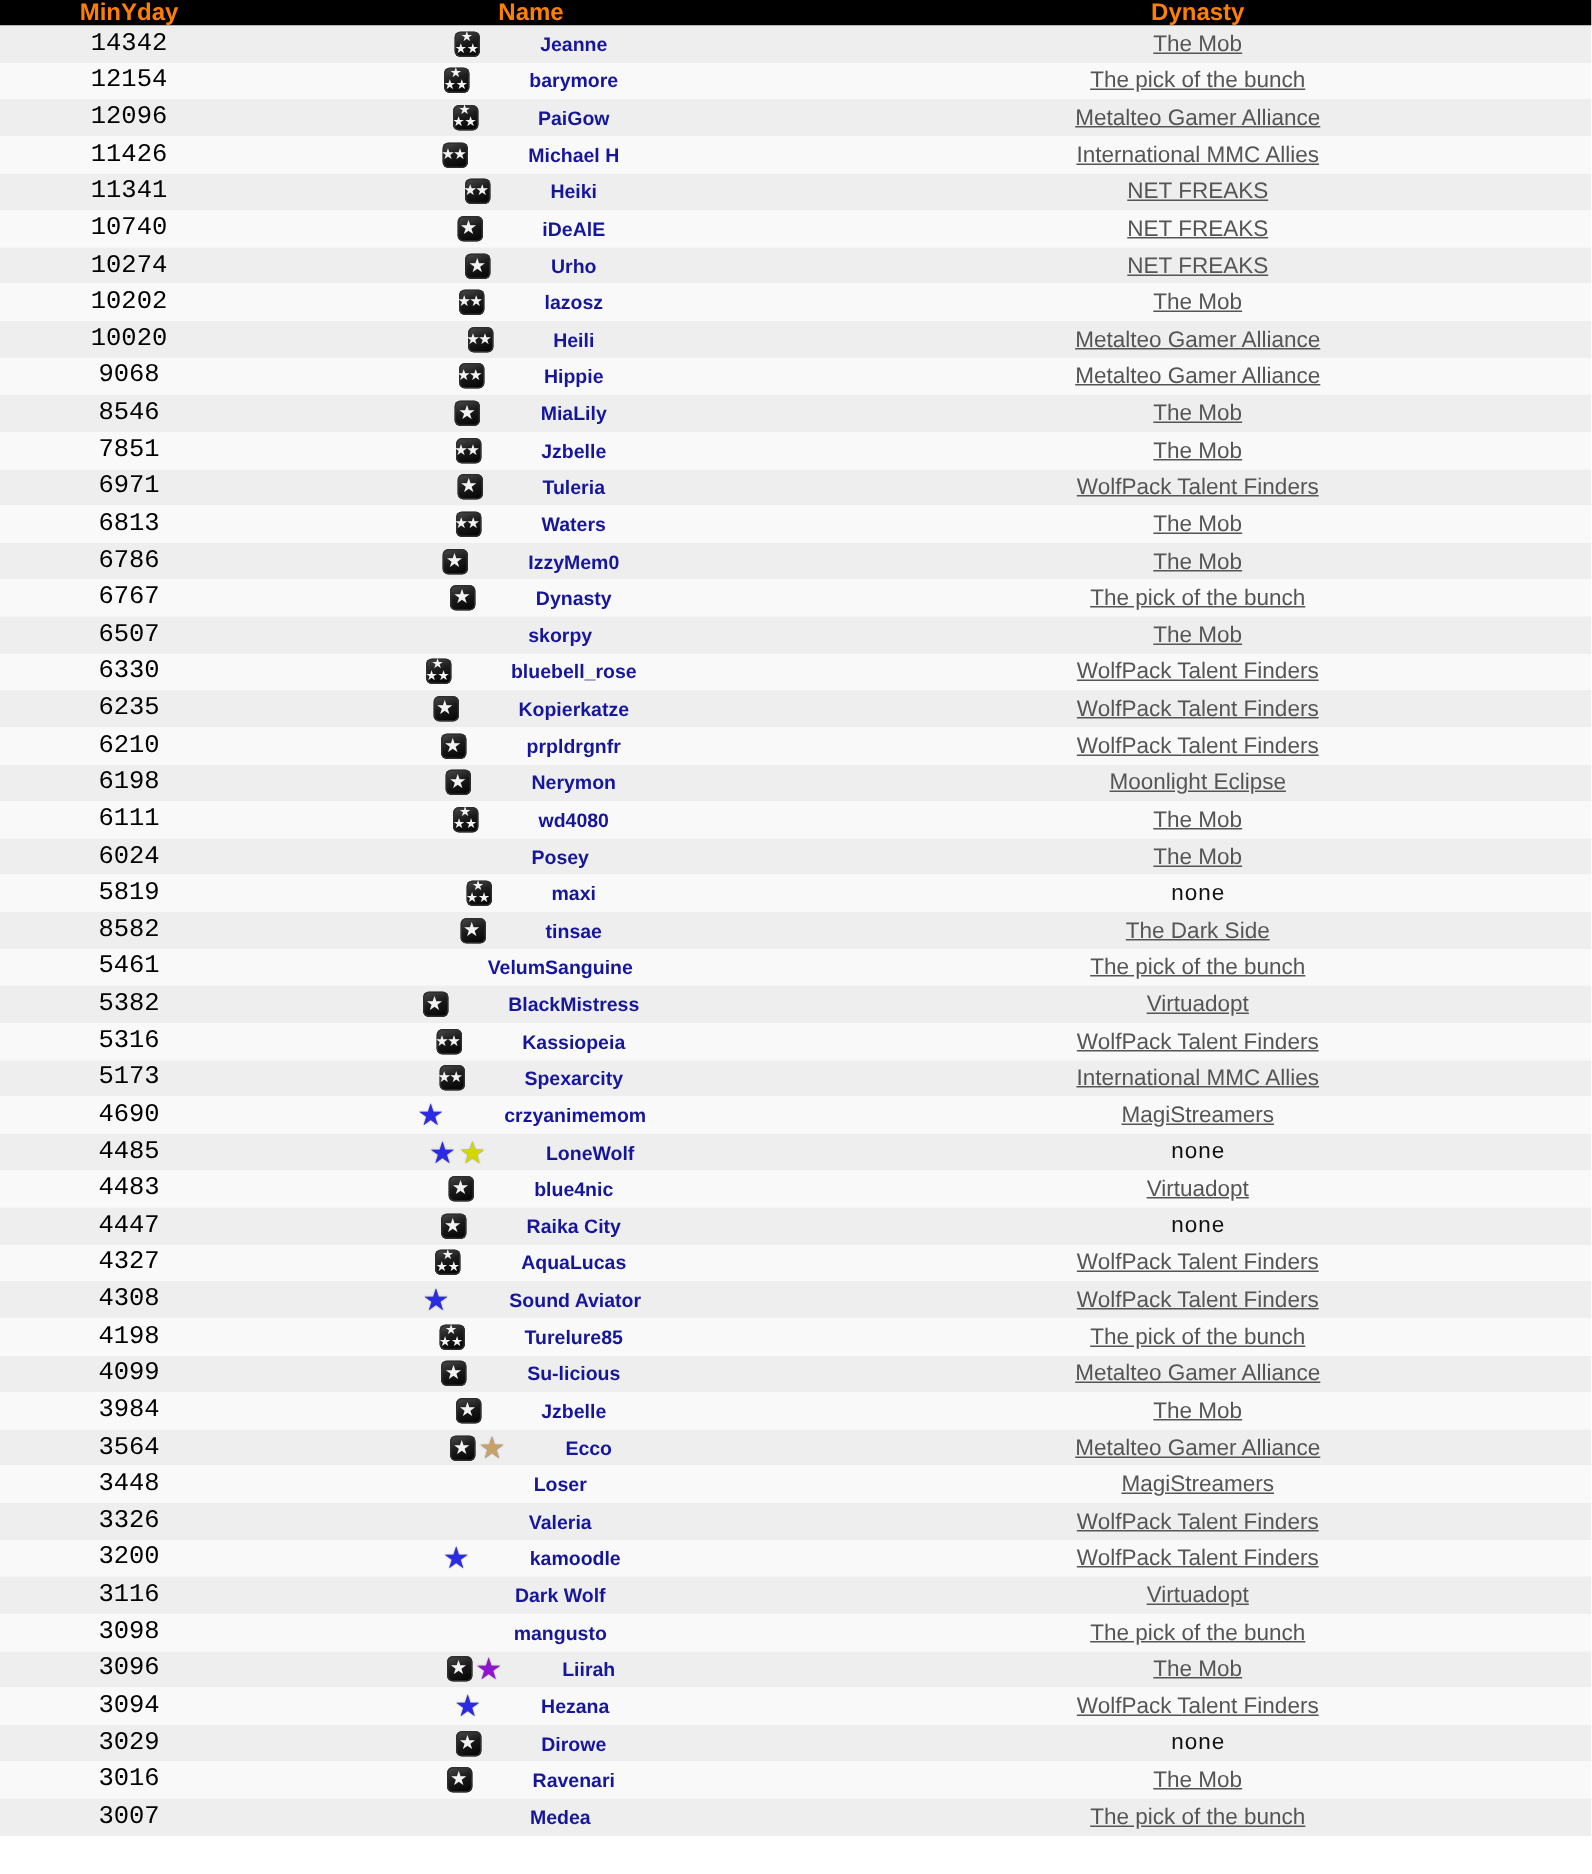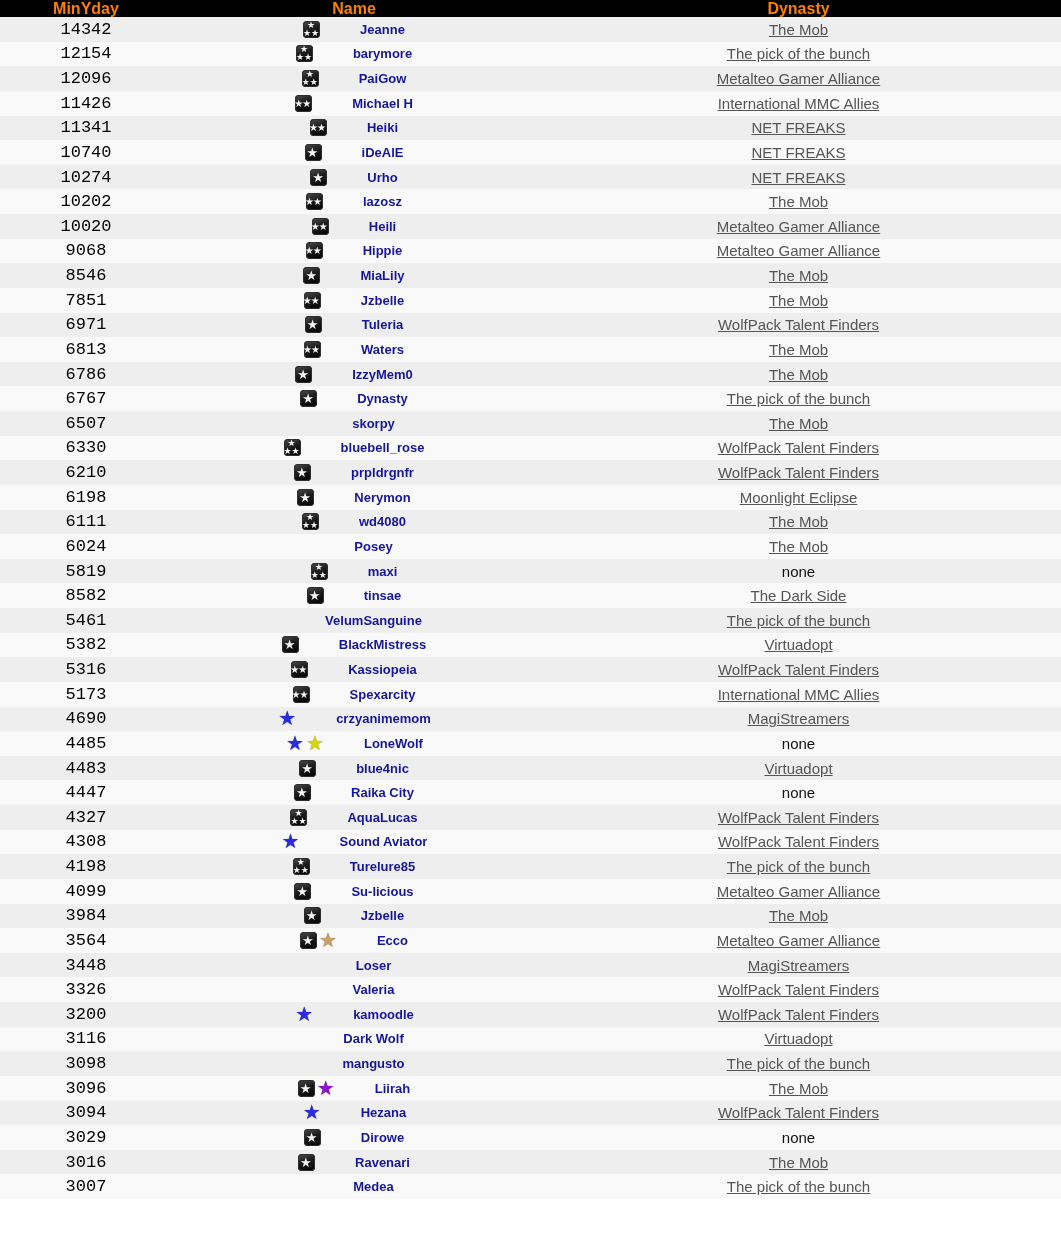--- a/index.html
+++ b/index.html
@@ -30,21 +30,21 @@
   .badge-2 .s2{font-size:10px;left:7px;top:4px;}
   .badge-3 .s1{font-size:9px;left:4px;top:0px;}
   .badge-3 .s2{font-size:9px;left:0px;top:8px;}
   .badge-3 .s3{font-size:9px;left:8px;top:8px;}
   .cstar{font-size:20px;line-height:17px;display:inline-block;
          vertical-align:middle;margin:0 1px;
          font-family:"DejaVu Sans",sans-serif;
          text-shadow:0 0 1px rgba(0,0,0,.55);}
   td.dyn{font-size:15px;}
   .dlink{color:var(--dyn-color,#555555);text-decoration:underline;cursor:pointer;}
-  .dnone{color:#111;text-decoration:none;}
+  .dnone{color:#111;text-decoration:none;font-family:Liberation Mono, monospace;}
 </style>
 </head>
 <body>
 
 <table>
   <colgroup>
       <col class="c1">
       <col class="c2">
       <col class="c3">
     </colgroup>
@@ -140,20 +140,25 @@
         <td class="num">6507</td>
         <td class="name-cell"><a class="pname">skorpy</a></td>
         <td class="dyn"><a class="dlink">The Mob</a></td>
       </tr>
       <tr>
         <td class="num">6330</td>
         <td class="name-cell"><span class="badge badge-3"><span class="s s1">★</span><span class="s s2">★</span><span class="s s3">★</span></span><a class="pname">bluebell_rose</a></td>
         <td class="dyn"><a class="dlink">WolfPack Talent Finders</a></td>
       </tr>
       <tr>
+        <td class="num">6235</td>
+        <td class="name-cell"><span class="badge badge-1"><span class="s s1">★</span></span><a class="pname">Kopierkatze</a></td>
+        <td class="dyn"><a class="dlink">WolfPack Talent Finders</a></td>
+      </tr>
+      <tr>
         <td class="num">6210</td>
         <td class="name-cell"><span class="badge badge-1"><span class="s s1">★</span></span><a class="pname">prpldrgnfr</a></td>
         <td class="dyn"><a class="dlink">WolfPack Talent Finders</a></td>
       </tr>
       <tr>
         <td class="num">6198</td>
         <td class="name-cell"><span class="badge badge-1"><span class="s s1">★</span></span><a class="pname">Nerymon</a></td>
         <td class="dyn"><a class="dlink">Moonlight Eclipse</a></td>
       </tr>
       <tr>

